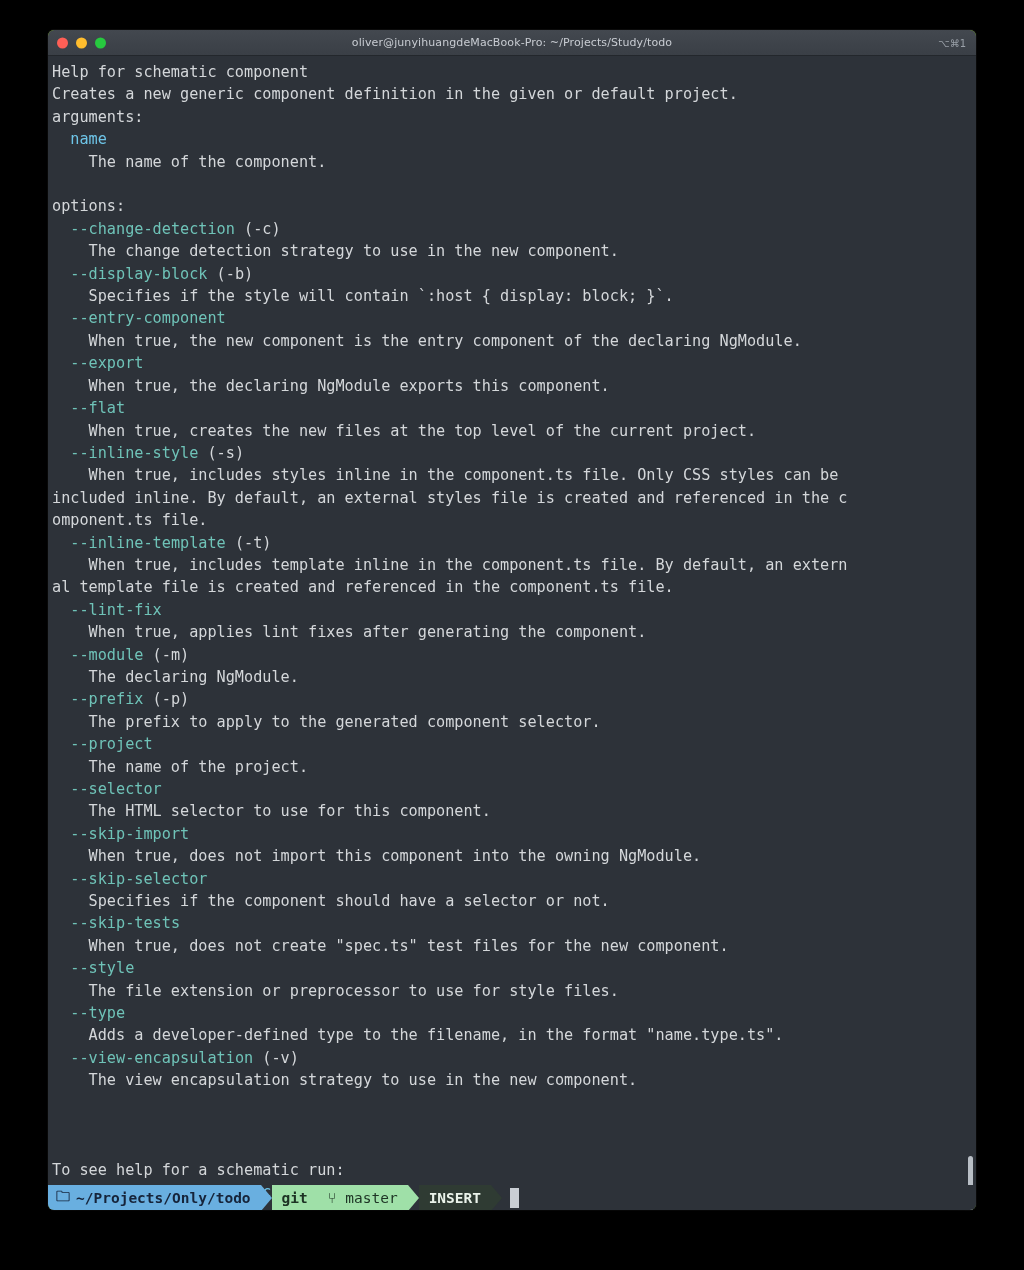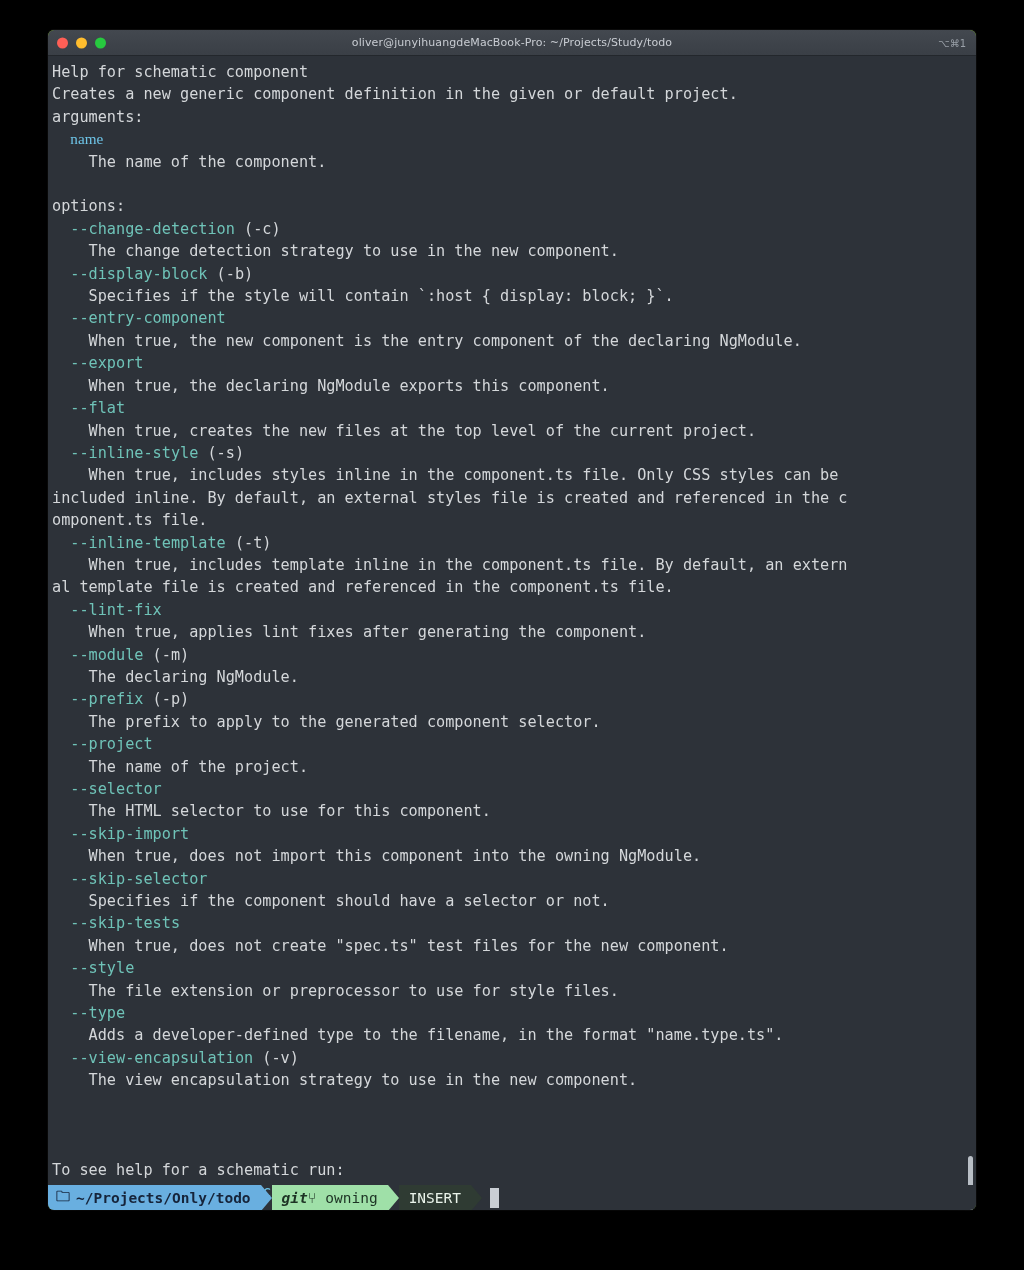--- a/index.html
+++ b/index.html
@@ -85,21 +85,21 @@
     position: relative;
     padding: 0 24px 0 4px;
     font-size: 15.2px;
     line-height: 22.4px;
     color: #d4d7da;
     white-space: pre;
     letter-spacing: 0px;
   }
   .line { white-space: pre; }
   .opt { color: #6fc3b8; margin-top: 11px; }
-  .arg { color: #6ec5e8; font-family: Liberation Serif, serif; }
+  .arg { color: #6ec5e8; }
   .cmd { color: #6ec5e8; }
   .plain { color: #d4d7da; }
 
   
   .scrollbar {
     position: absolute;
     right: 3px;
     top: 1100px;
     width: 5px;
     height: 60px;
@@ -139,31 +139,31 @@
     width: 0; height: 0;
     border-top: 13px solid transparent;
     border-bottom: 13px solid transparent;
     border-left: 11px solid #69afe0;
   }
   .seg-git {
     background: #9fe0a8;
     color: #1d3324;
     padding-left: 10px;
   }
-  .seg-git .gitlabel { font-style: italic; font-weight: bold; margin-right: 0; }
+  .seg-git .gitlabel { font-weight: bold; margin-right: 20px; }
   .arrow2 {
     width: 0; height: 0;
     border-top: 13px solid transparent;
     border-bottom: 13px solid transparent;
     border-left: 11px solid #9fe0a8;
   }
   .seg-mode {
     background: #2f3b33;
     color: #eaf3ea;
-    font-weight: normal;
+    font-weight: bold;
     padding-left: 10px;
   }
   .arrow3 {
     width: 0; height: 0;
     border-top: 13px solid transparent;
     border-bottom: 13px solid transparent;
     border-left: 11px solid #2f3b33;
   }
   .statusfill {
     flex: 1;
@@ -201,21 +201,21 @@
 
     <div class="statusbar">
       <div class="seg seg-path">
         <span class="folder">🗀</span>
         <span>~/Projects/Only/todo</span>
       </div>
       <div class="arrow"></div>
       <div class="seg seg-git">
         <span class="gitlabel">git</span>
         <span>⑂&nbsp;</span>
-        <span>owning</span>
+        <span>master</span>
       </div>
       <div class="arrow2"></div>
       <div class="seg seg-mode">
         <span>INSERT</span>
       </div>
       <div class="arrow3"></div>
       <div class="statusfill">
         <span class="cursor-block"></span>
       </div>
     </div>

